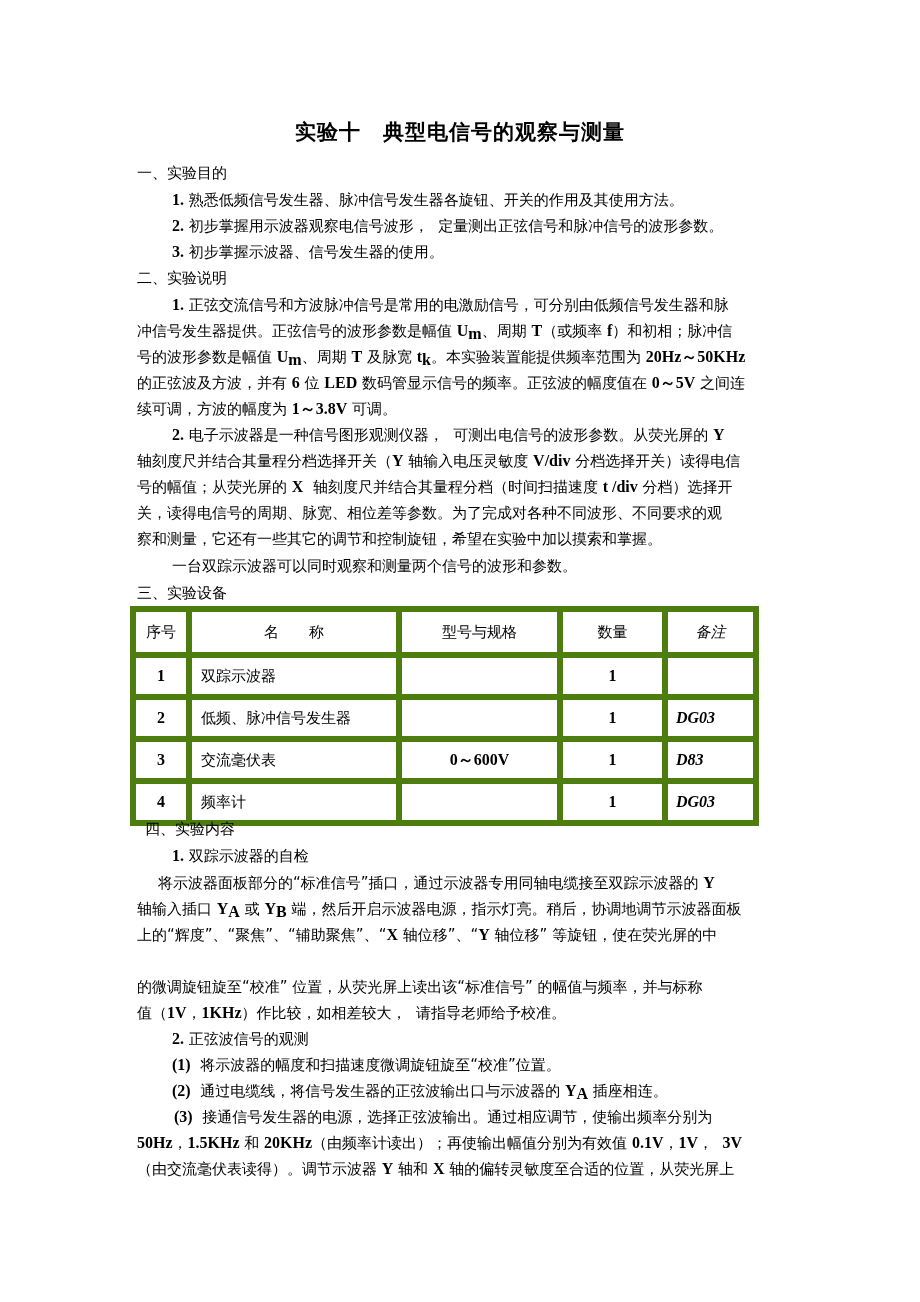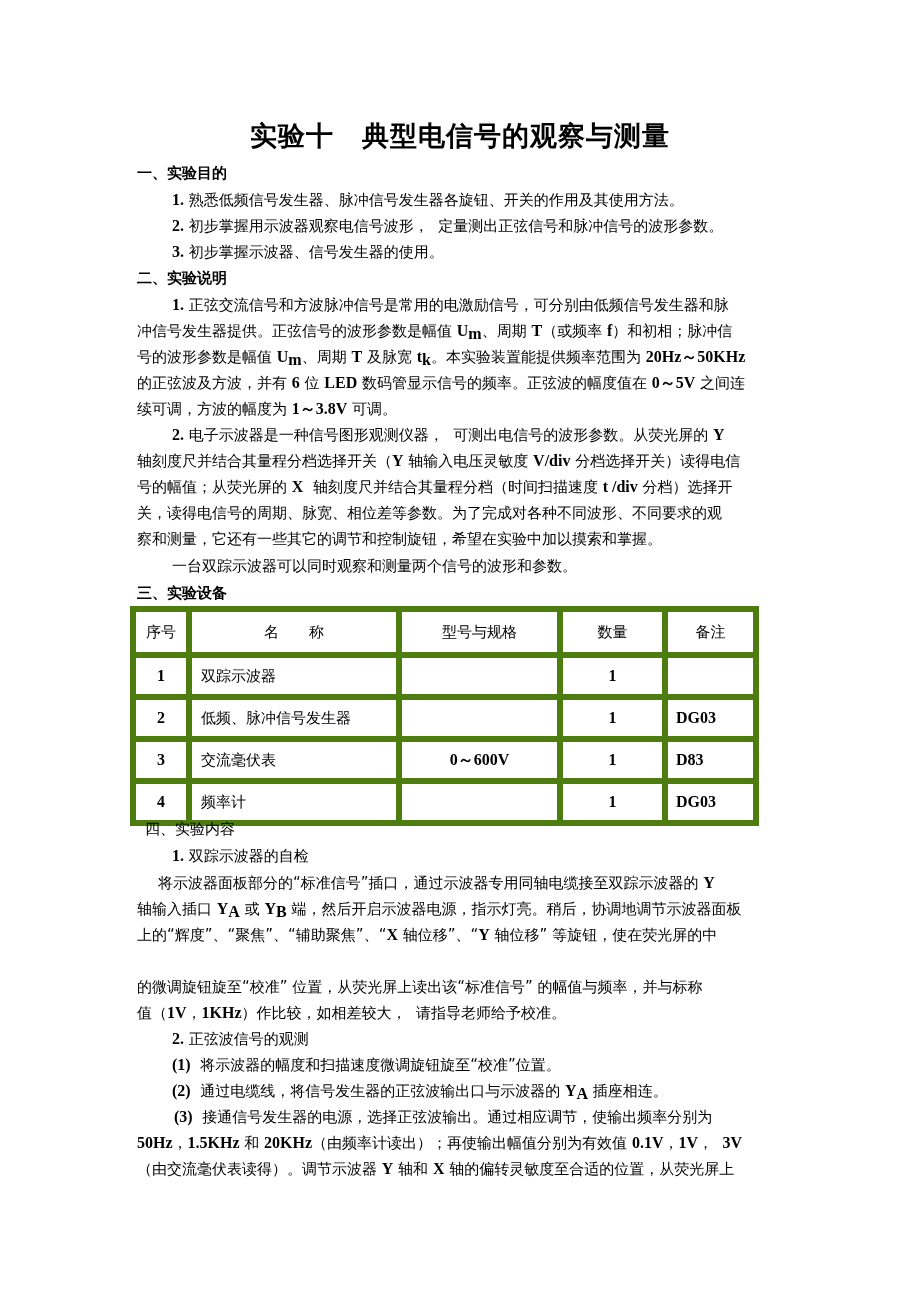--- a/index.html
+++ b/index.html
@@ -5,44 +5,44 @@
   html, body { margin: 0; padding: 0; background: #ffffff; }
   body {
     width: 920px; height: 1302px; position: relative; overflow: hidden;
     font-family: "DejaVu Serif", "Liberation Serif", serif;
     color: #000;
     font-size: 15px;
   }
   .page { position: absolute; left: 0; top: 0; width: 920px; height: 1302px; }
   .title {
     position: absolute; left: 0; width: 920px; top: 118px;
-    text-align: center; font-size: 27px; font-weight: bold;
+    text-align: center; font-size: 21px; font-weight: bold;
     font-family: "DejaVu Sans", sans-serif; letter-spacing: 1px;
     white-space: pre;
   }
   .line {
     position: absolute; white-space: pre; font-size: 15px; line-height: 20px;
     font-family: "DejaVu Sans", sans-serif;
   }
   .b { font-weight: bold; font-family: "Liberation Serif", serif; font-size: 16px; }
   sub { font-size: 10px; vertical-align: -3px; line-height: 0; }
-  .heading { left: 137px; font-weight: bold; }
+  .heading { left: 137px; }
   table.equip {
     position: absolute; left: 130px; top: 606px;
     border-collapse: collapse; font-family: "DejaVu Sans", sans-serif; font-size: 15px;
   }
   table.equip td {
     border: 6px solid #4d7c0f; padding: 0; height: 36px; vertical-align: middle;
   }
   table.equip tr.head td { height: 40px; }
   .c1 { width: 50px; text-align: center; }
   .c2 { width: 195px; text-align: left; padding-left: 9px !important; }
   .c3 { width: 155px; text-align: center; }
   .c4 { width: 99px; text-align: center; }
-  .c5 { width: 77px; text-align: left; padding-left: 8px !important; }
+  .c5 { width: 77px; text-align: left; padding-left: 8px !important; font-style: italic; }
   .head .c2 { text-align: center; padding-left: 0 !important; }
   .head .c5 { text-align: center; padding-left: 0 !important; }
   .num { font-family: "Liberation Serif", serif; font-weight: bold; font-size: 16px; }
 </style>
 </head>
 <body>
 
 <div class="page">
 
   <div class="title">实验十　典型电信号的观察与测量</div>

